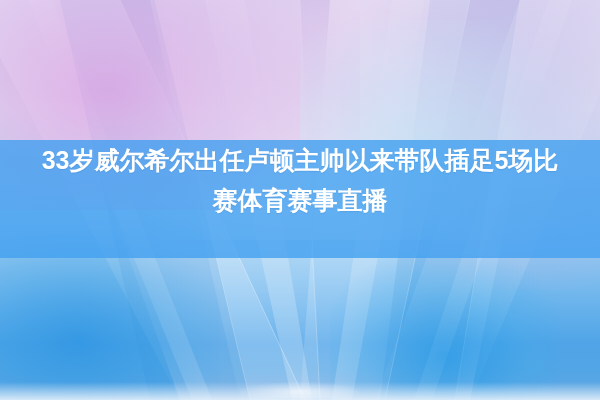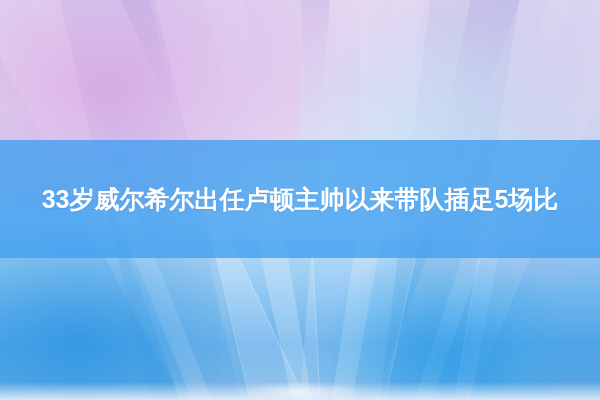--- a/index.html
+++ b/index.html
@@ -142,21 +142,20 @@
   .title-band {
     position: absolute;
     left: 0;
     right: 0;
     top: 140px;
     height: 118px;
     background: rgba(66,160,240,0.80);
     display: flex;
     flex-direction: column;
     align-items: center;
-    justify-content: center;
     box-sizing: border-box;
     padding: 0 14px;
   }
   .title-line {
     color: #ffffff;
     font-size: 25px;
     font-weight: 700;
     line-height: 40px;
     letter-spacing: 0px;
     text-align: center;
@@ -255,19 +254,20 @@
   <div class="haze-white"></div>
   <div class="haze-pink"></div>
   <div class="haze-pink2"></div>
   <div class="haze-violet"></div>
   <div class="haze-cyan"></div>
   <div class="pool-left"></div>
   <div class="pool-right"></div>
 
   <div class="title-band">
     <div class="title-line">33岁威尔希尔出任卢顿主帅以来带队插足5场比</div>
+    <div class="title-line">赛体育赛事直播</div>
   </div>
 
   <div class="bottom-fade"></div>
   <div class="watermark"></div>
   <div class="wm-text"></div>
 
 </div>
 
 </body></html>

